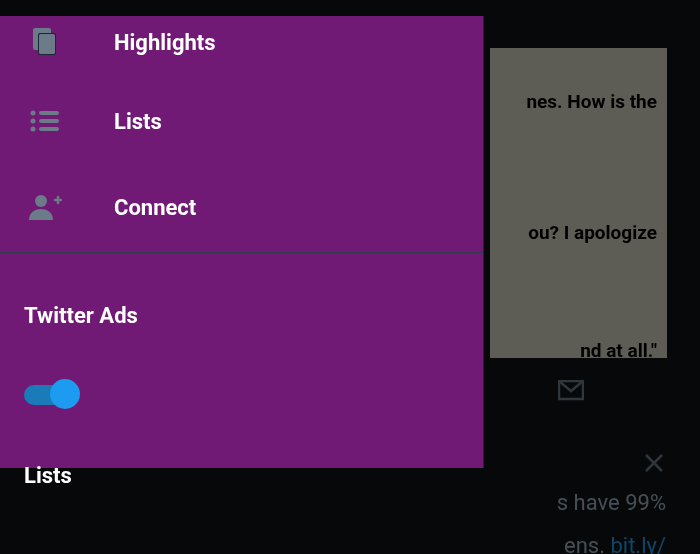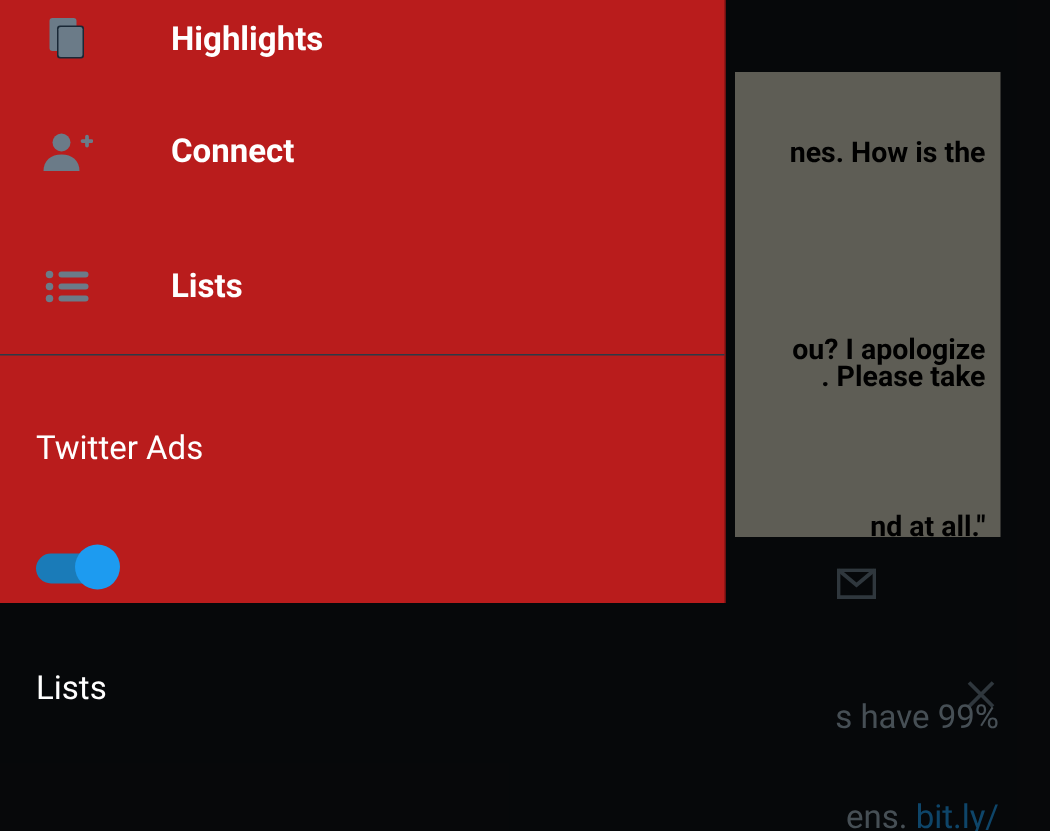--- a/index.html
+++ b/index.html
@@ -58,40 +58,40 @@
       font-weight: 300;
     }
     .bg-text {
       position: absolute;
       right: 34px;
       color: #8797a3;
       font-size: 22px;
       white-space: nowrap;
       text-align: right;
     }
-    .bg-line1 { top: 466px; }
+    .bg-line1 { top: 490px; }
     .bg-line2 { top: 533px; text-decoration: underline; }
     .bg-link {
       color: #1b85c9;
     }
     .dimmer {
       position: absolute;
       left: 0;
       top: 0;
       width: 700px;
       height: 554px;
       background: rgba(0,0,0,0.48);
     }
     .drawer {
       position: absolute;
       left: 0;
-      top: 0;
+      top: 16px;
       width: 484px;
-      height: 402px;
-      background: #b91c1c;
+      height: 452px;
+      background: #701a75;
       border-right: 1px solid rgba(0,0,0,0.4);
     }
     .menu-row {
       display: flex;
       align-items: center;
       height: 70px;
       padding-left: 24px;
       cursor: pointer;
     }
     .menu-row .icon {
@@ -124,21 +124,21 @@
       height: 80px;
       display: flex;
       align-items: center;
       justify-content: space-between;
       padding: 0 24px;
       cursor: pointer;
     }
     .secondary-row .label {
       color: #fff;
       font-size: 22px;
-      font-weight: 400;
+      font-weight: 700;
     }
     .toggle {
       width: 52px;
       height: 20px;
       background: #1a7bb8;
       border-radius: 20px;
       position: relative;
     }
     .toggle-knob {
       position: absolute;
@@ -150,21 +150,20 @@
       border-radius: 50%;
     }
   </style>
 </head>
 <body>
 
 <div class="background-content">
   <div class="card">
     <div class="card-line" style="top:41px;">nes. How is the</div>
     <div class="card-line" style="top:128px;margin-top:44px;">ou? I apologize</div>
-    <div class="card-line" style="top:190px;">. Please take</div>
     <div class="card-line" style="top:290px;">nd at all."</div>
   </div>
   <div class="envelope-icon">
     <svg width="26" height="22" viewBox="0 0 26 22" fill="currentColor">
       <path d="M1 1h24v18H1z" fill="none" stroke="currentColor" stroke-width="2.5"></path>
       <path d="M1 1l12 10L25 1" fill="none" stroke="currentColor" stroke-width="2.5"></path>
     </svg>
   </div>
   <div class="close-x">
     <svg width="24" height="24" viewBox="0 0 24 24" fill="none" stroke="currentColor" stroke-width="2.5">
@@ -183,44 +182,44 @@
   <div class="icon-row-group">
     <div class="menu-row" style="height:50px;padding-top:2px;">
       <span class="icon">
         <svg width="32" height="32" viewBox="0 0 32 32" fill="currentColor">
           <rect x="4" y="2" width="18" height="22" rx="2" fill="currentColor"></rect>
           <rect x="9" y="7" width="18" height="22" rx="2" fill="#1a2836"></rect>
           <rect x="10" y="8" width="16" height="20" rx="1.5" fill="currentColor"></rect>
         </svg>
       </span>
       <span class="label">Highlights</span>
-    </div>
-    <div class="menu-row" style="margin-top:16px;">
-      <span class="icon">
-        <svg width="34" height="28" viewBox="0 0 34 28" fill="currentColor">
-          <circle cx="13" cy="8" r="6"></circle>
-          <path d="M1 27c0-7 5-11 12-11s12 4 12 11H1z"></path>
-          <path d="M27 7h6M30 4v6" stroke="currentColor" stroke-width="2.5" fill="none" stroke-linecap="round"></path>
-        </svg>
-      </span>
-      <span class="label">Connect</span>
     </div>
     <div class="menu-row" style="margin-top:20px;">
       <span class="icon">
         <svg width="32" height="24" viewBox="0 0 32 24" fill="currentColor">
           <circle cx="4" cy="4" r="2.5"></circle>
           <rect x="10" y="2" width="20" height="4" rx="2"></rect>
           <circle cx="4" cy="12" r="2.5"></circle>
           <rect x="10" y="10" width="20" height="4" rx="2"></rect>
           <circle cx="4" cy="20" r="2.5"></circle>
           <rect x="10" y="18" width="20" height="4" rx="2"></rect>
         </svg>
       </span>
       <span class="label">Lists</span>
     </div>
+    <div class="menu-row" style="margin-top:16px;">
+      <span class="icon">
+        <svg width="34" height="28" viewBox="0 0 34 28" fill="currentColor">
+          <circle cx="13" cy="8" r="6"></circle>
+          <path d="M1 27c0-7 5-11 12-11s12 4 12 11H1z"></path>
+          <path d="M27 7h6M30 4v6" stroke="currentColor" stroke-width="2.5" fill="none" stroke-linecap="round"></path>
+        </svg>
+      </span>
+      <span class="label">Connect</span>
+    </div>
   </div>
 
   <div class="divider"></div>
 
   <div class="secondary-group">
     <div class="secondary-row">
       <span class="label">Twitter Ads</span>
     </div>
     <div class="secondary-row">
       <div class="toggle">

